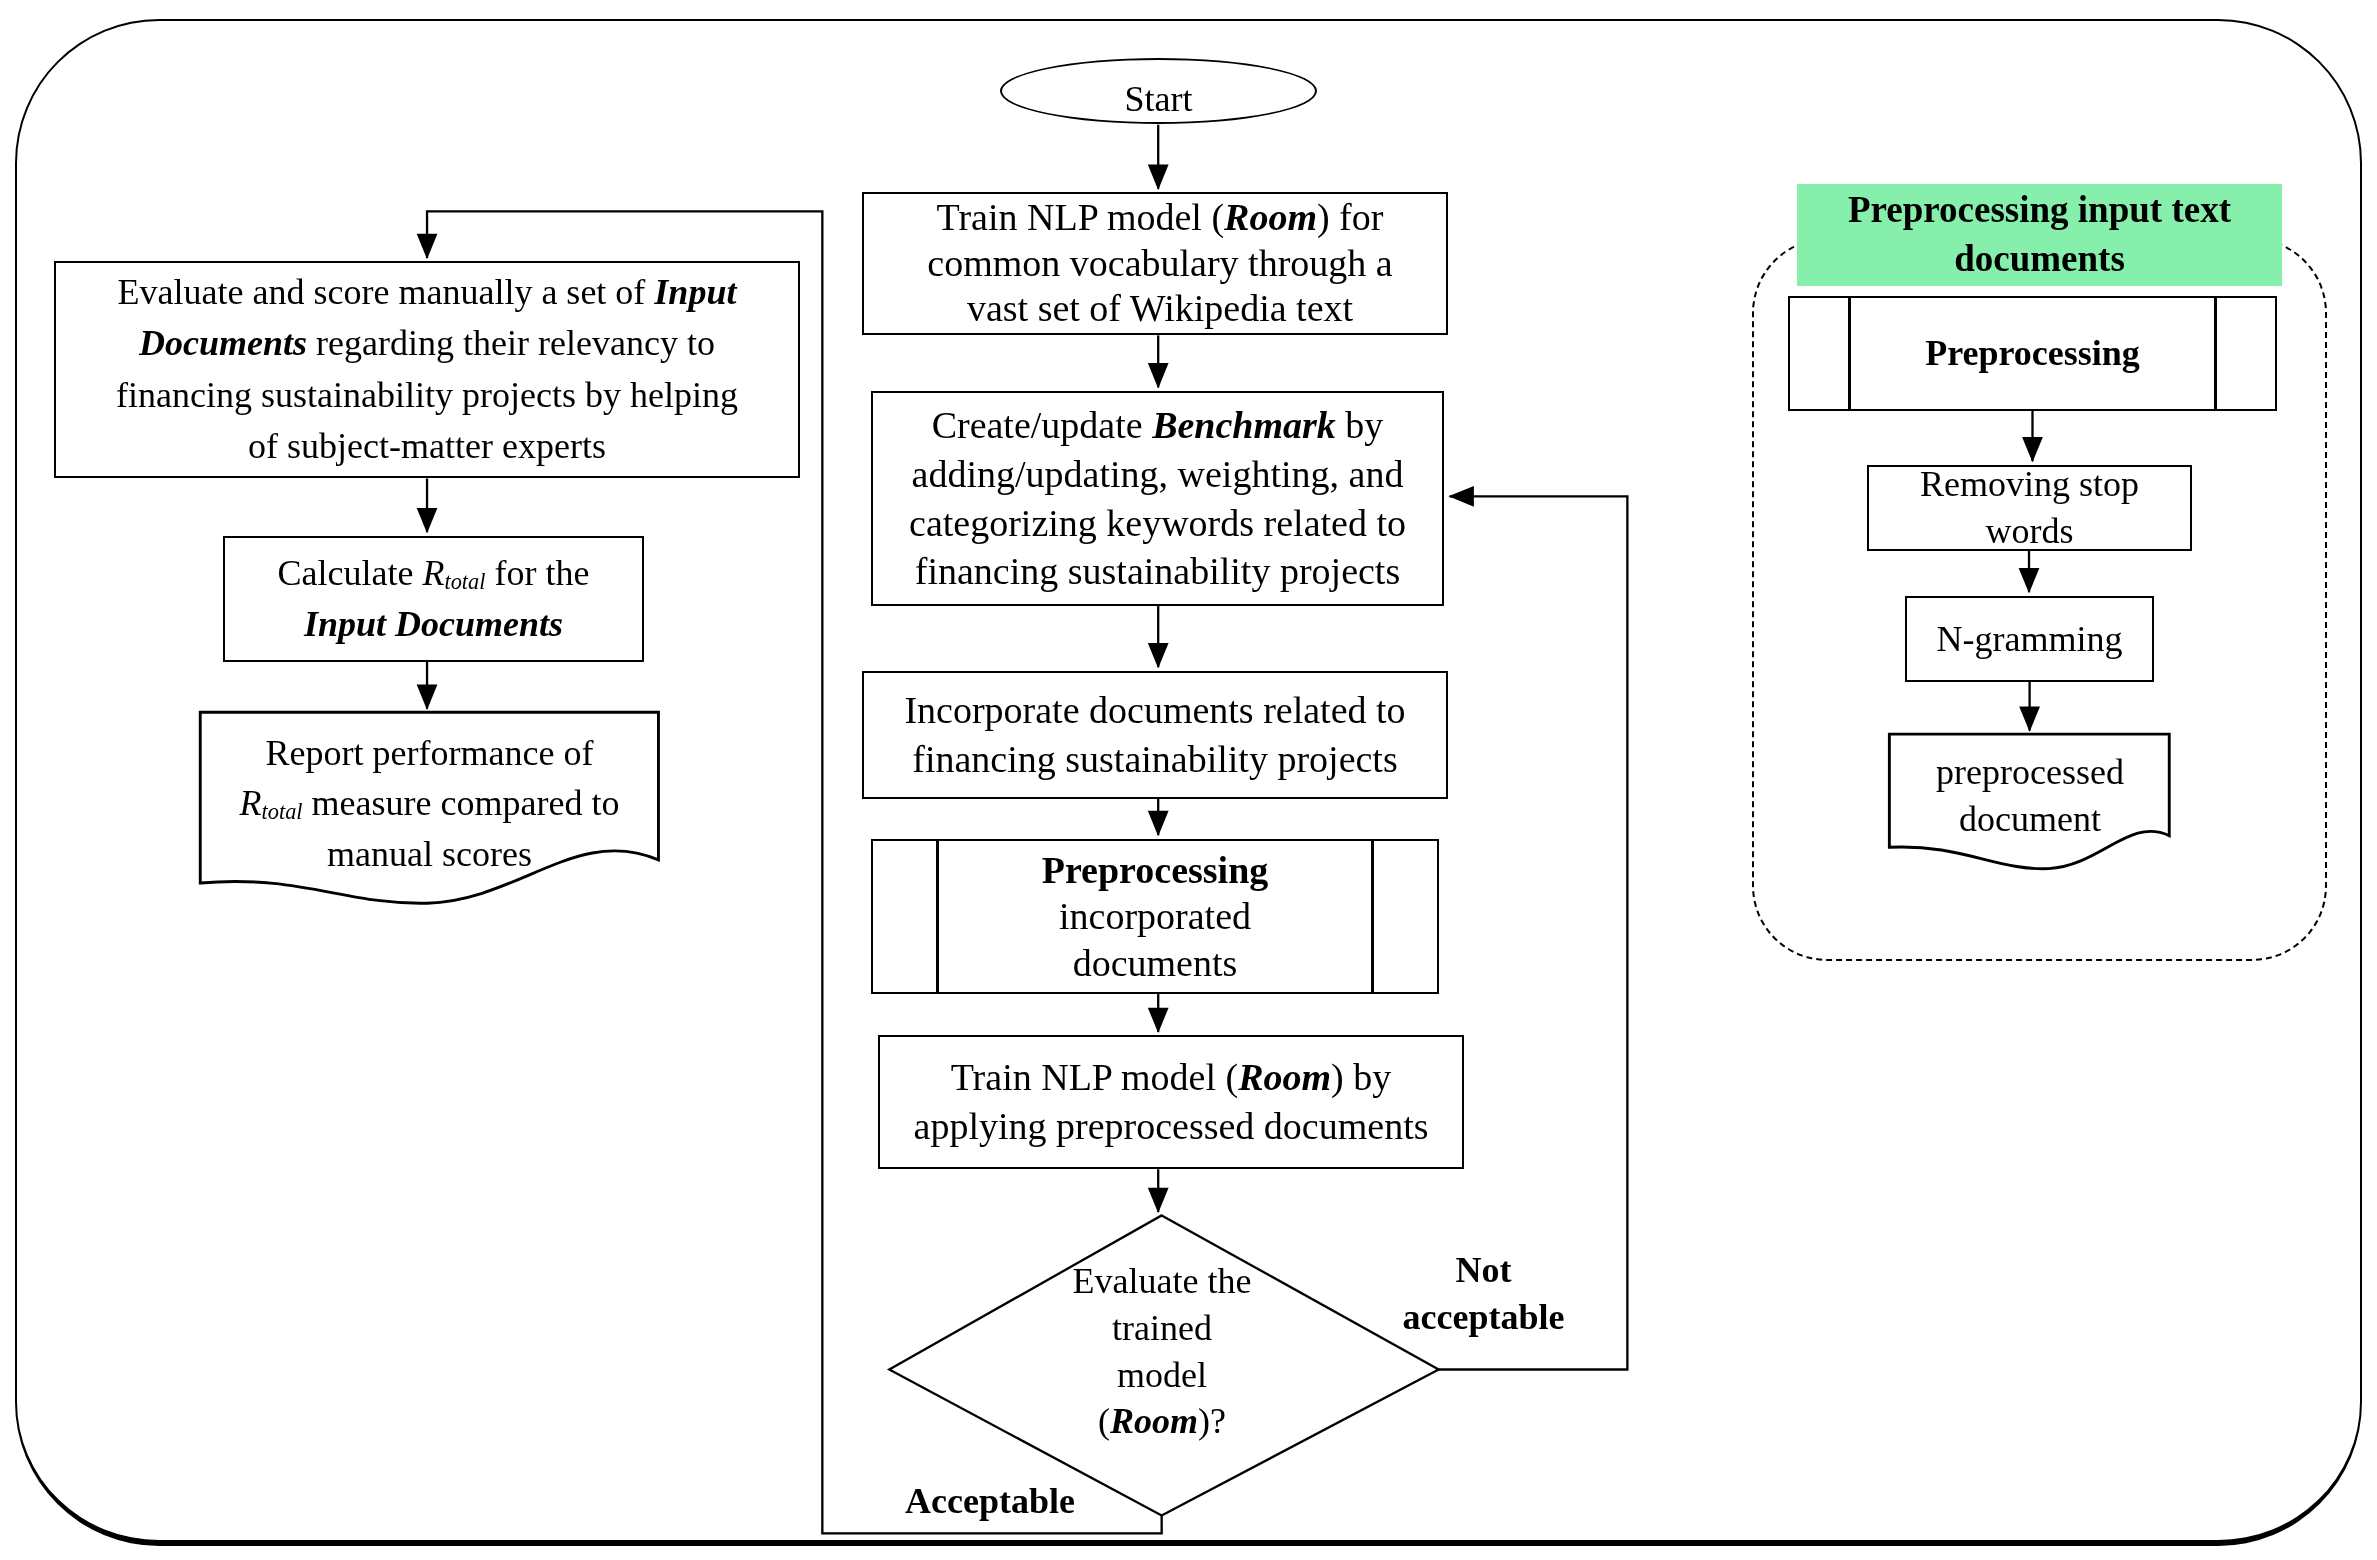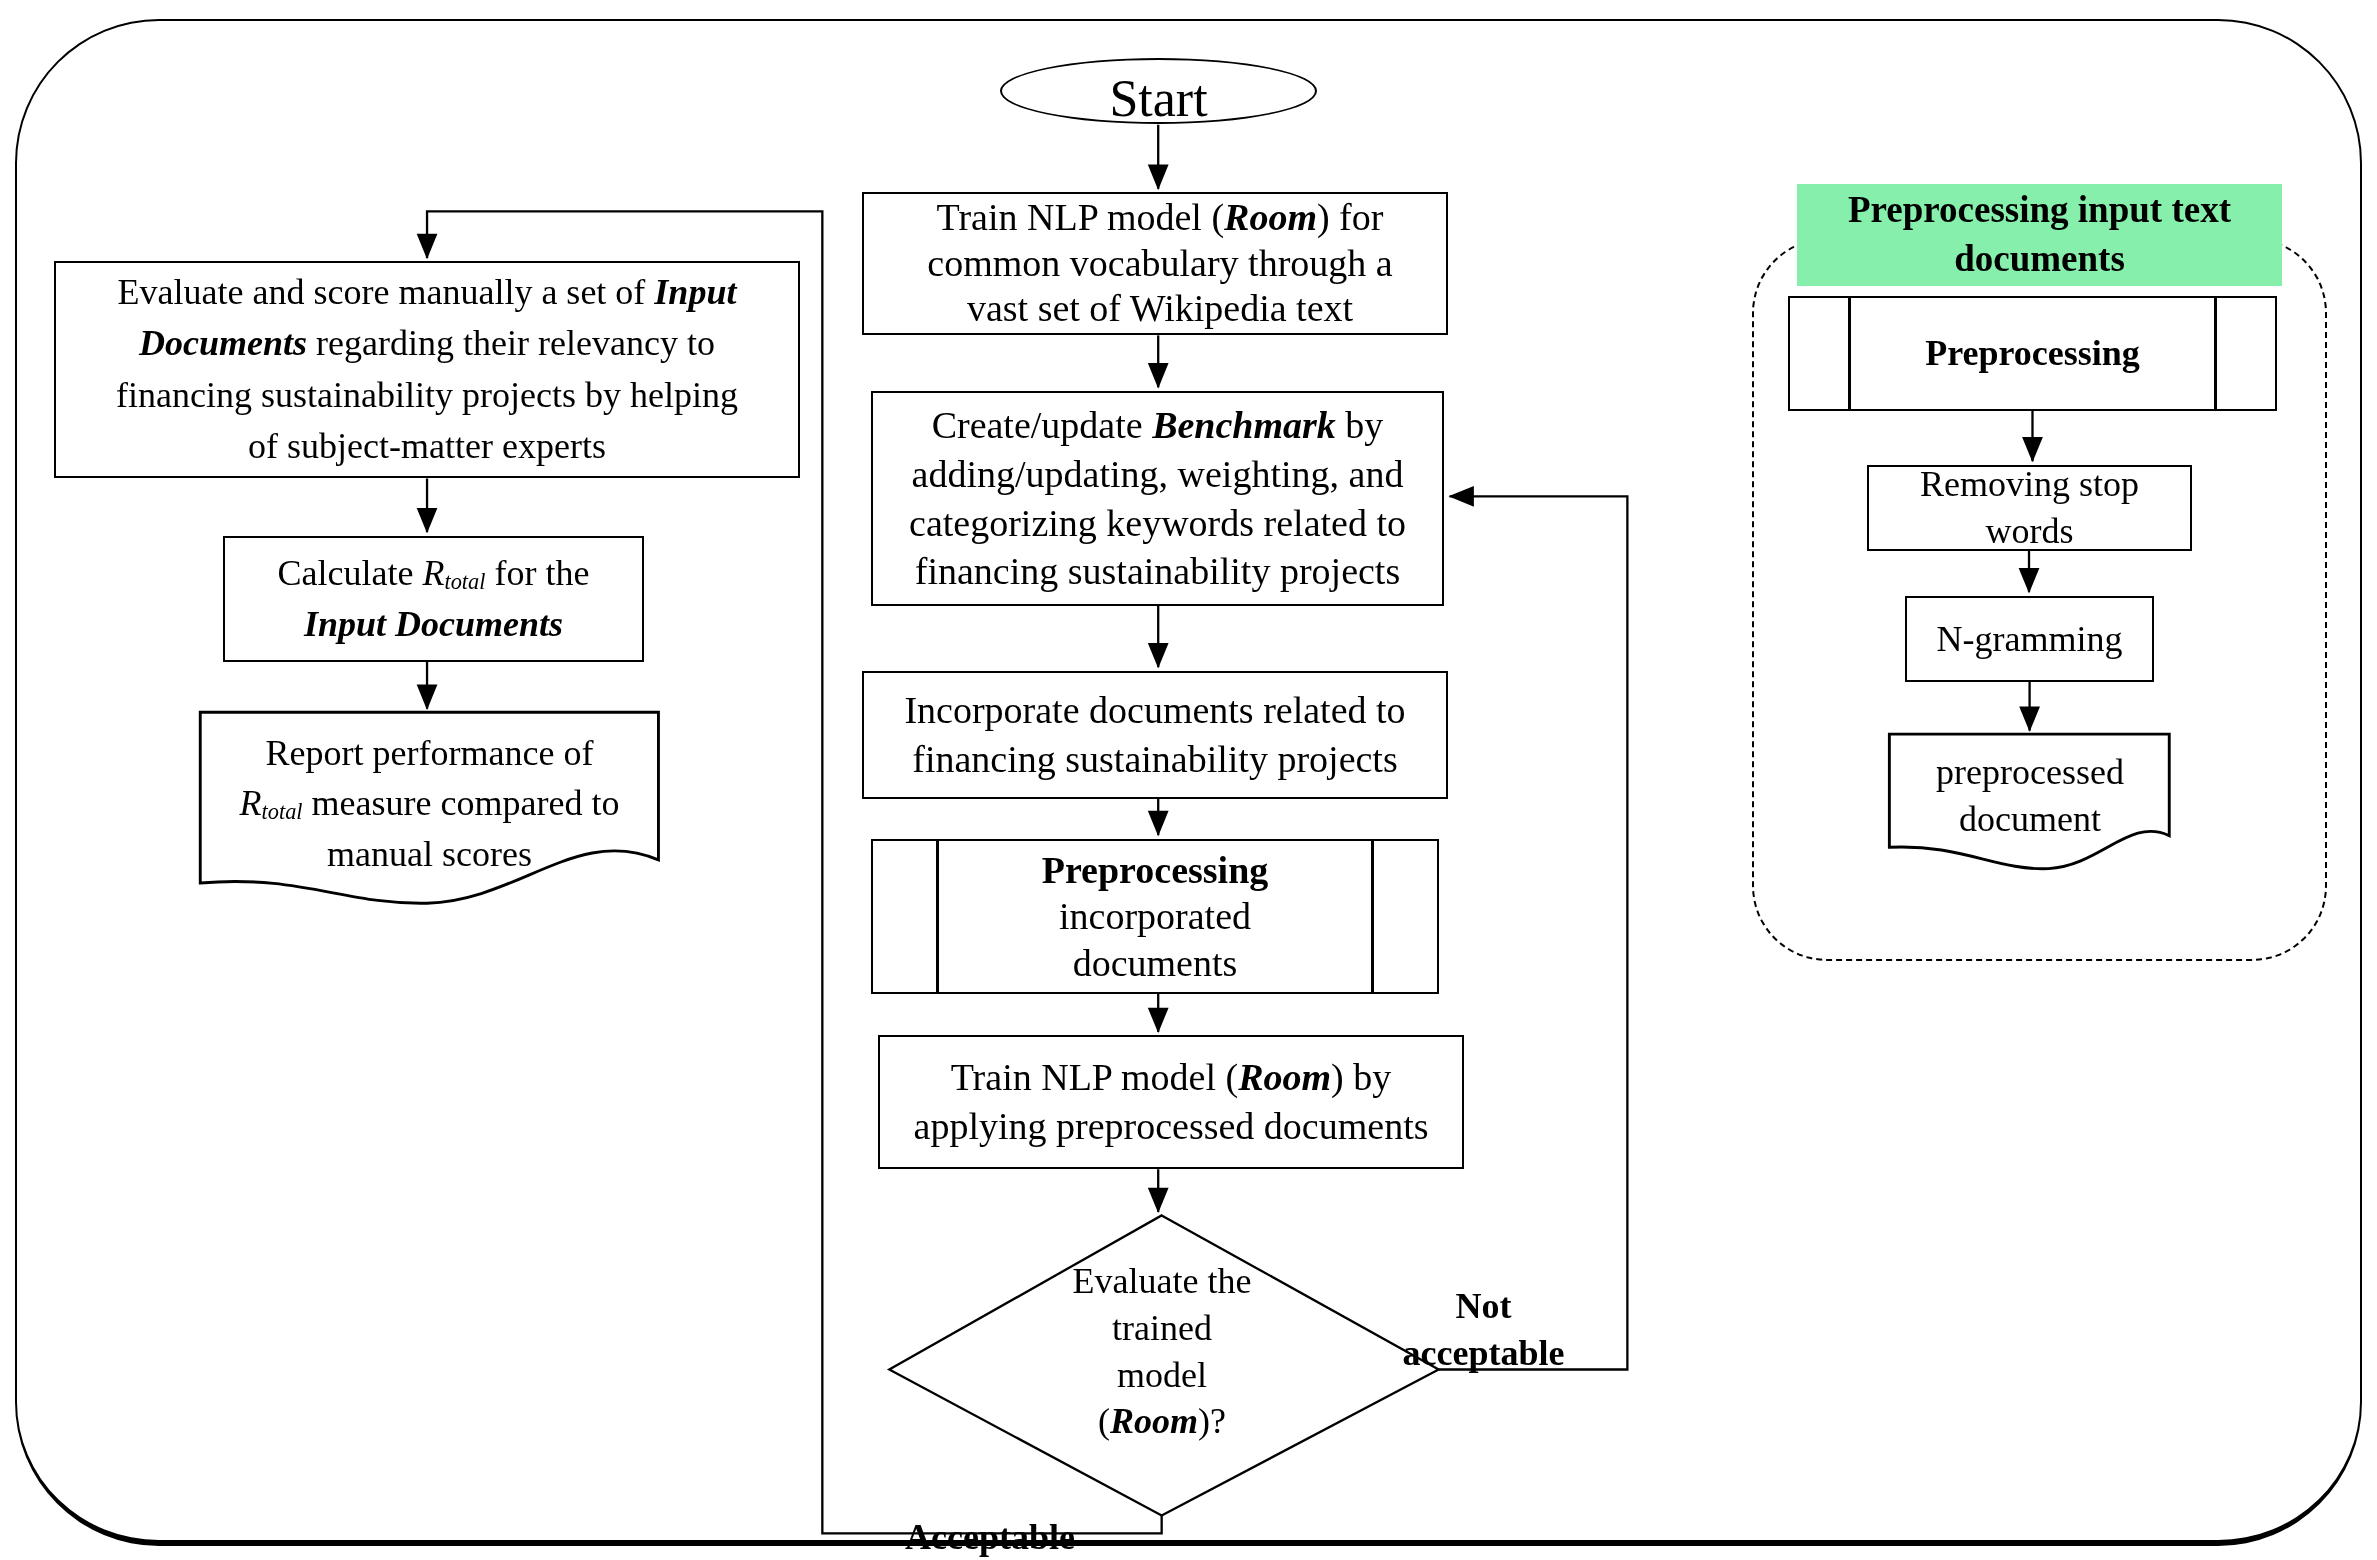--- a/index.html
+++ b/index.html
@@ -6,28 +6,28 @@
   #stage{position:relative;width:2377px;height:1560px;background:#ffffff;overflow:hidden;
          font-family:"Liberation Serif", serif;color:#000;}
   .abs{position:absolute;box-sizing:border-box;}
   #outer-border{left:15px;top:19px;width:2347px;height:1527px;border:2.9px solid #000;
                 border-bottom-width:6.3px;border-radius:144px;background:transparent;}
   #connector-svg{left:0;top:0;width:2377px;height:1560px;z-index:1;}
   .node{border:2.9px solid #000;background:#fff;display:flex;align-items:center;justify-content:center;
         text-align:center;z-index:2;}
   .txt{width:100%;font-size:38px;line-height:1.28;}
   .ellipse{border-radius:50%;border-width:2.3px;}
-  .ellipse .txt{font-size:52px;margin-top:16px;}
+  .ellipse .txt{font-size:36px;margin-top:16px;}
   .left-col .txt{font-size:36px;line-height:1.42;}
   .bar{position:absolute;top:0;bottom:0;width:2.9px;background:#000;}
   .overlay-txt{z-index:3;text-align:center;font-size:36px;line-height:1.3;background:transparent;}
   .panel{border:2.3px dashed #000;border-radius:75px;background:transparent;z-index:0;}
   .panel-title{z-index:3;text-align:center;font-size:37px;line-height:1.32;background:#86efac;padding:2.3px 0;}
   .rp .txt{font-size:36px;line-height:1.3;}
-  .branch-label{z-index:3;text-align:center;font-size:36px;font-weight:bold;line-height:1.3;margin-top:36px;}
+  .branch-label{z-index:3;text-align:center;font-size:36px;font-weight:bold;line-height:1.3;}
   .mid3 .txt{line-height:1.2;padding-left:10px;}
   .sub{font-size:62%;vertical-align:-12%;}
 </style>
 </head>
 <body>
 
 <div id="stage">
 
   <div id="outer-border" class="abs"></div>
 

